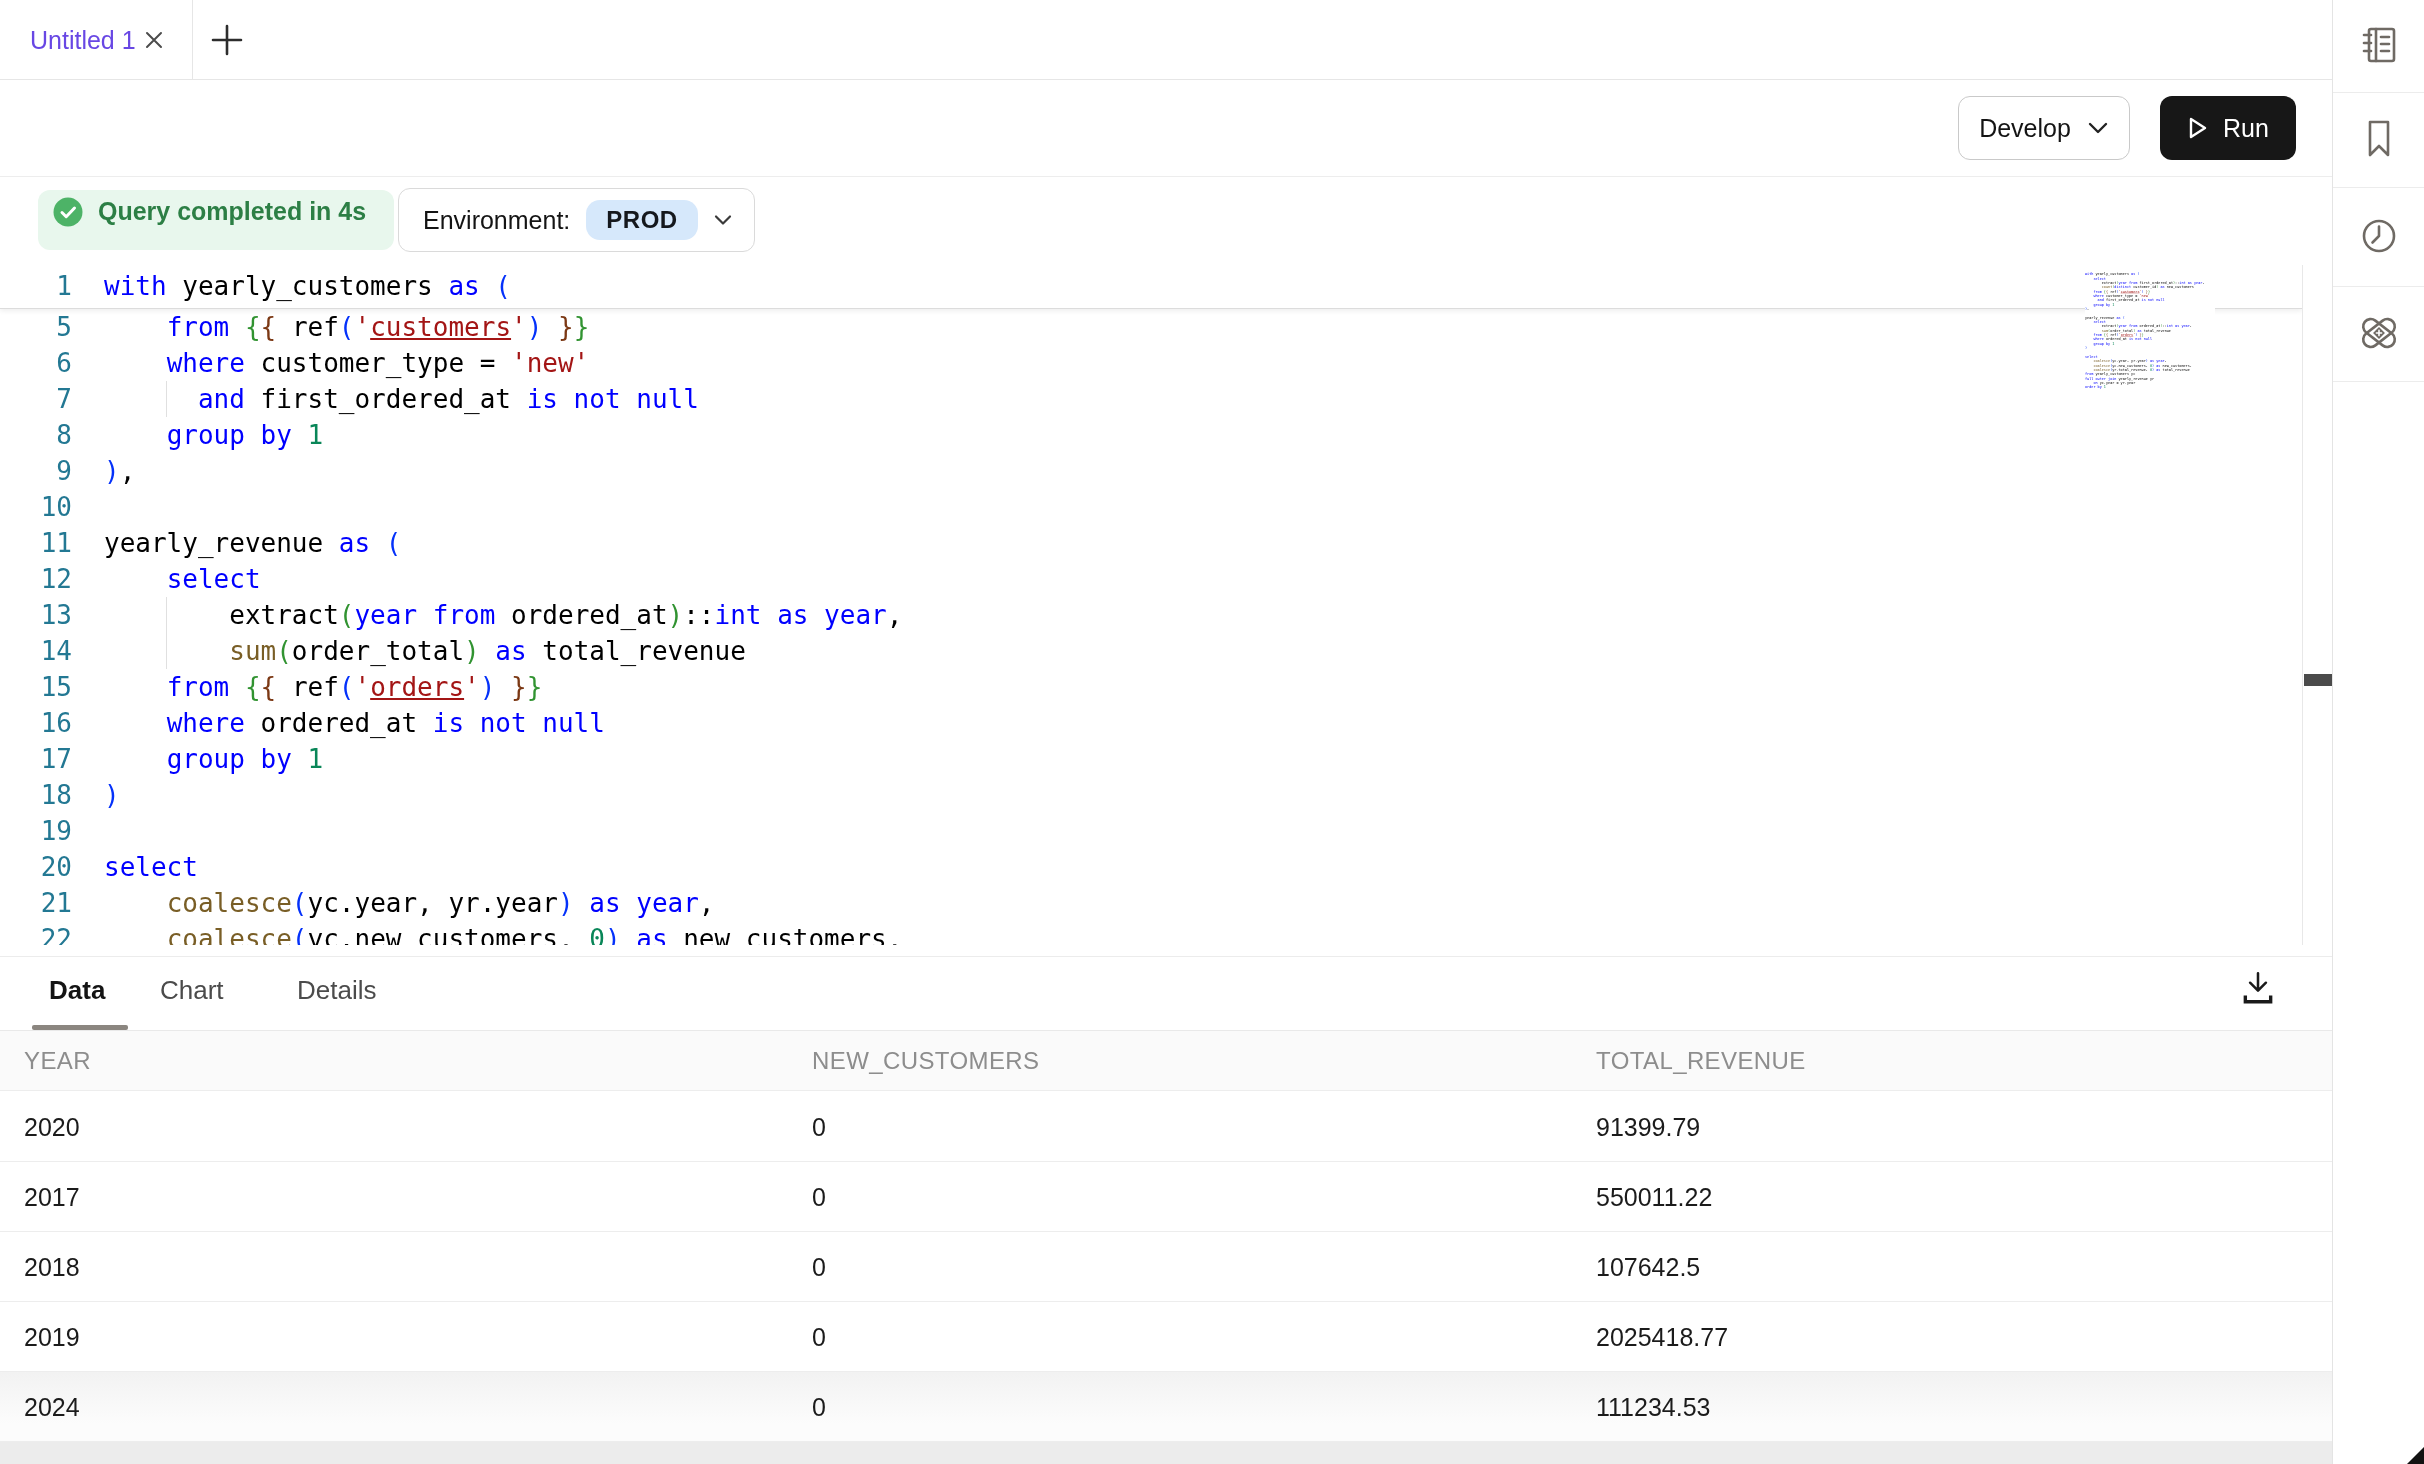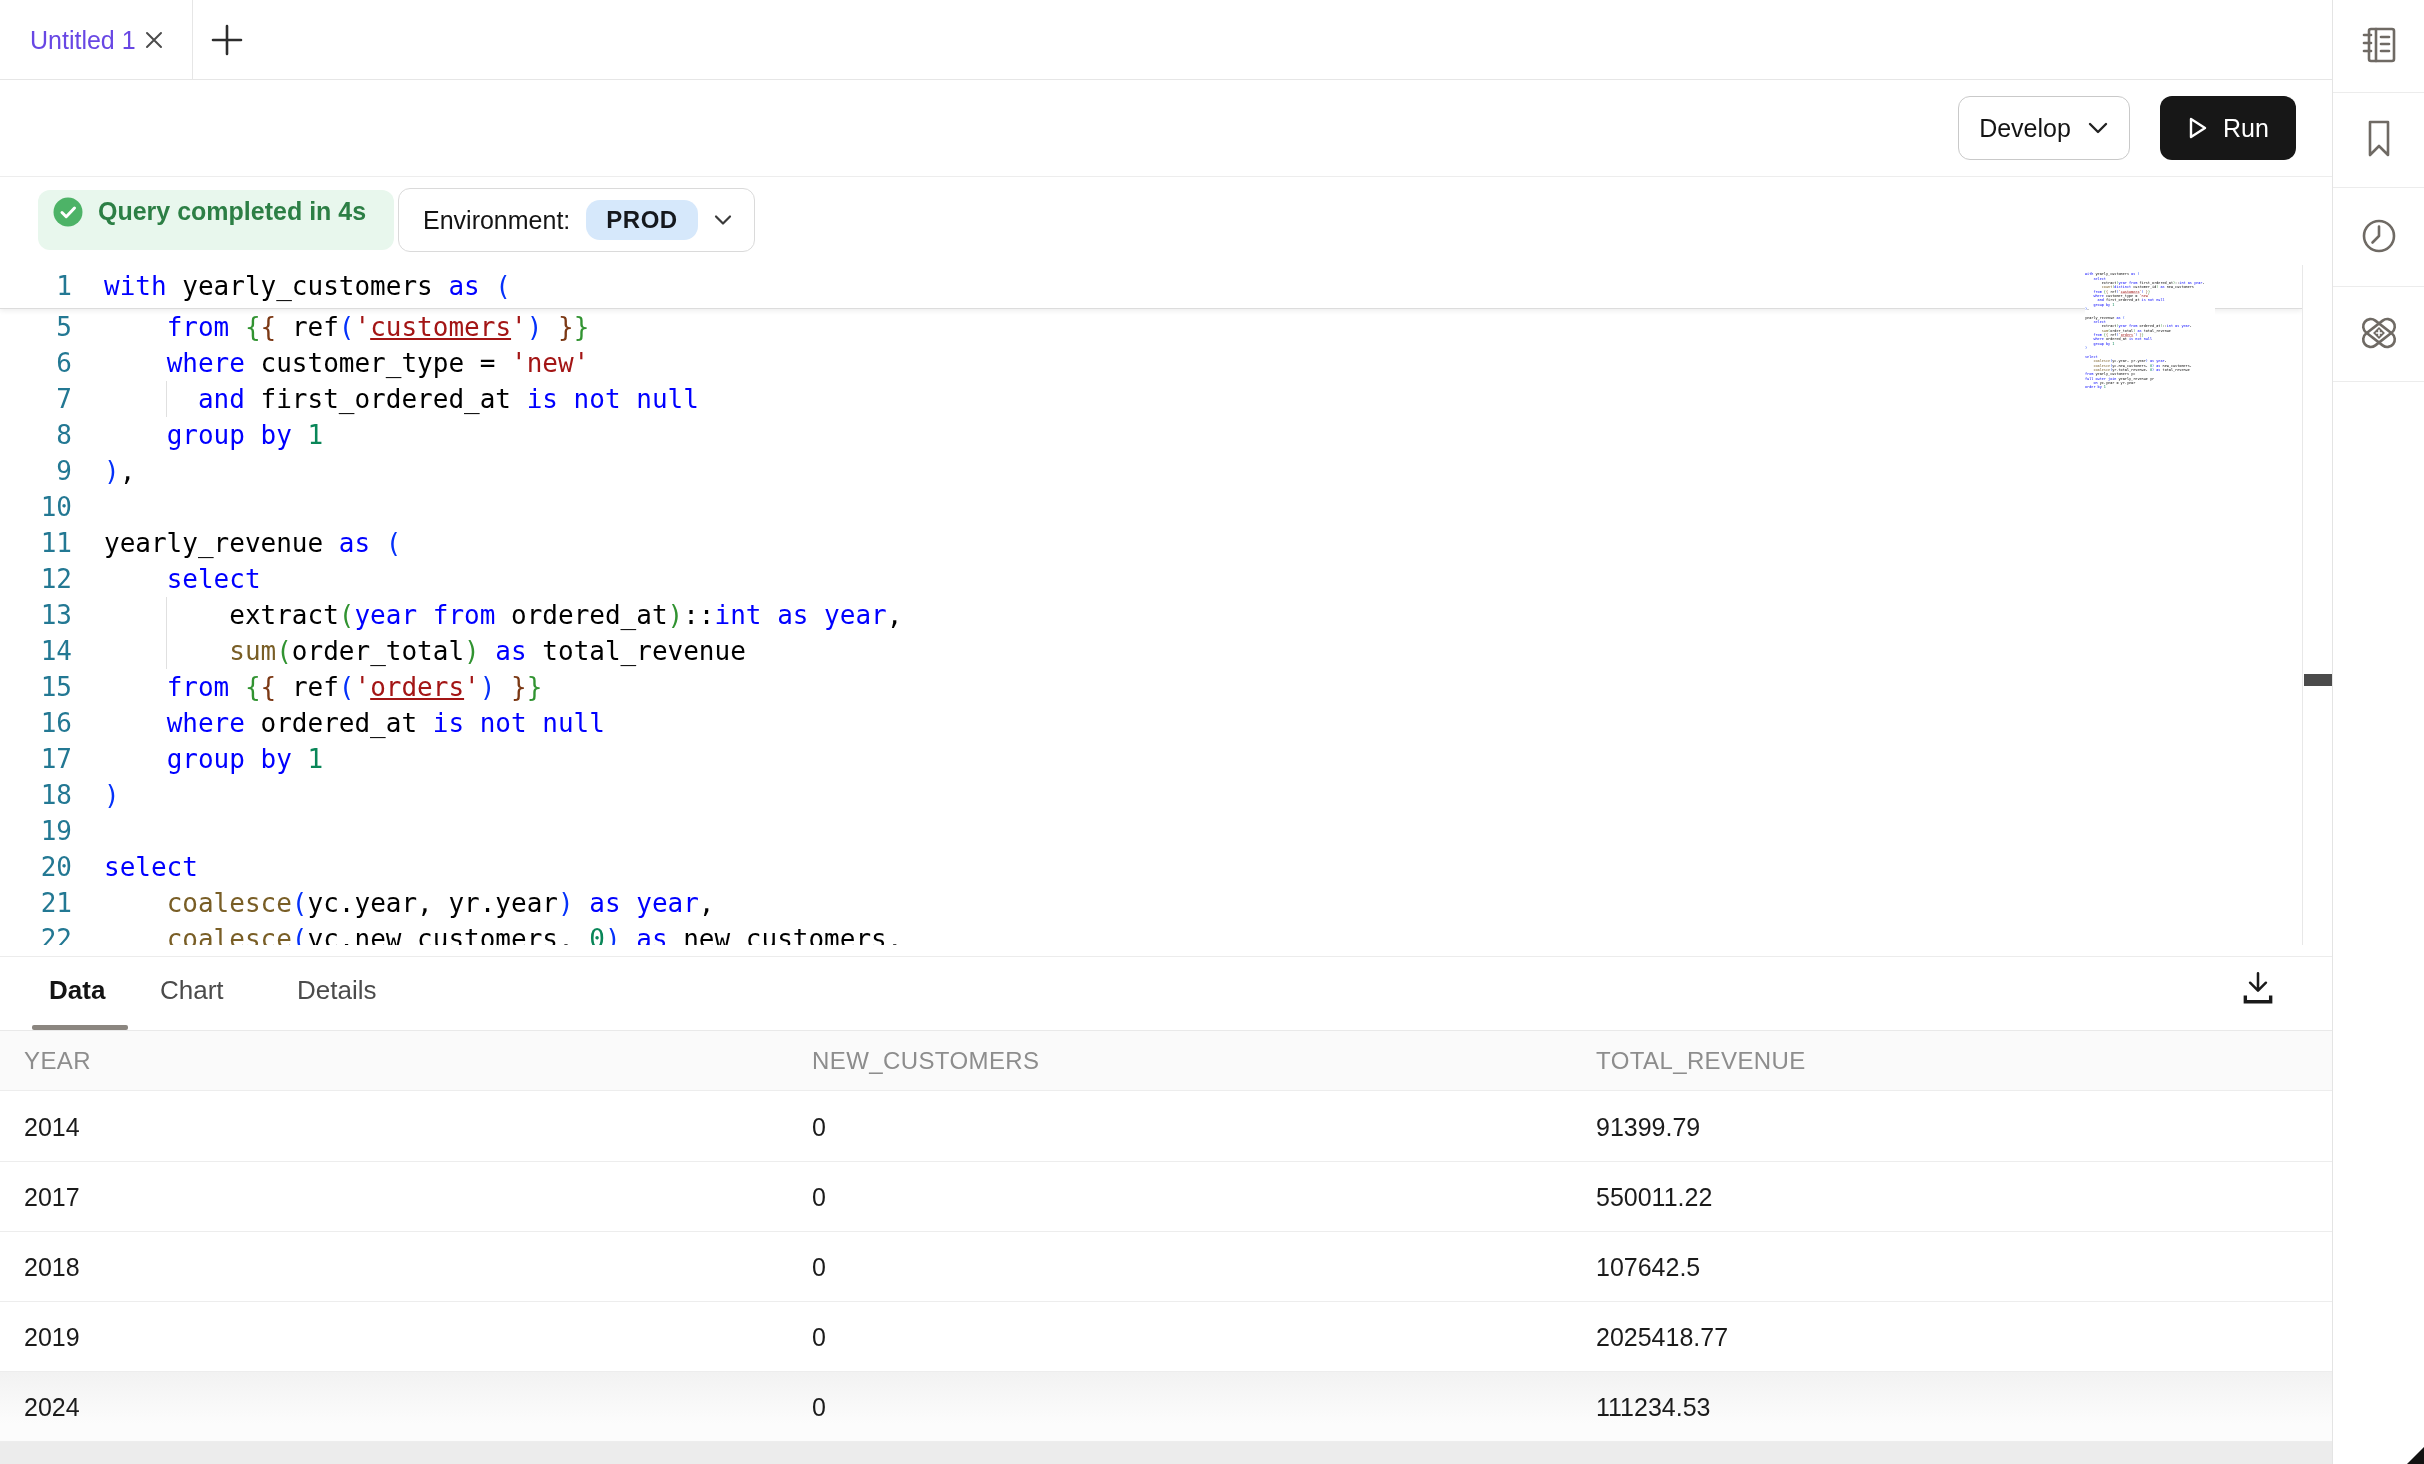--- a/index.html
+++ b/index.html
@@ -218,21 +218,21 @@
           <div class="rtab" style="left: 160px;">Chart</div>
           <div class="rtab" style="left: 280px; margin-left: 17px;">Details</div>
         </div>
       <div class="thead" id="thead">
           <span class="th" style="left: 24px;">YEAR</span>
           <span class="th" style="left: 812px;">NEW_CUSTOMERS</span>
           <span class="th" style="left: 1596px;">TOTAL_REVENUE</span>
         </div>
       <div class="tbody" id="tbody">
           <div class="trow">
-            <span class="td" style="left: 24px;">2014</span>
+            <span class="td" style="left: 24px;">2020</span>
             <span class="td" style="left: 812px;">0</span>
             <span class="td" style="left: 1596px;">91399.79</span>
           </div>
           <div class="trow">
             <span class="td" style="left: 24px;">2017</span>
             <span class="td" style="left: 812px;">0</span>
             <span class="td" style="left: 1596px;">550011.22</span>
           </div>
           <div class="trow">
             <span class="td" style="left: 24px;">2018</span>

